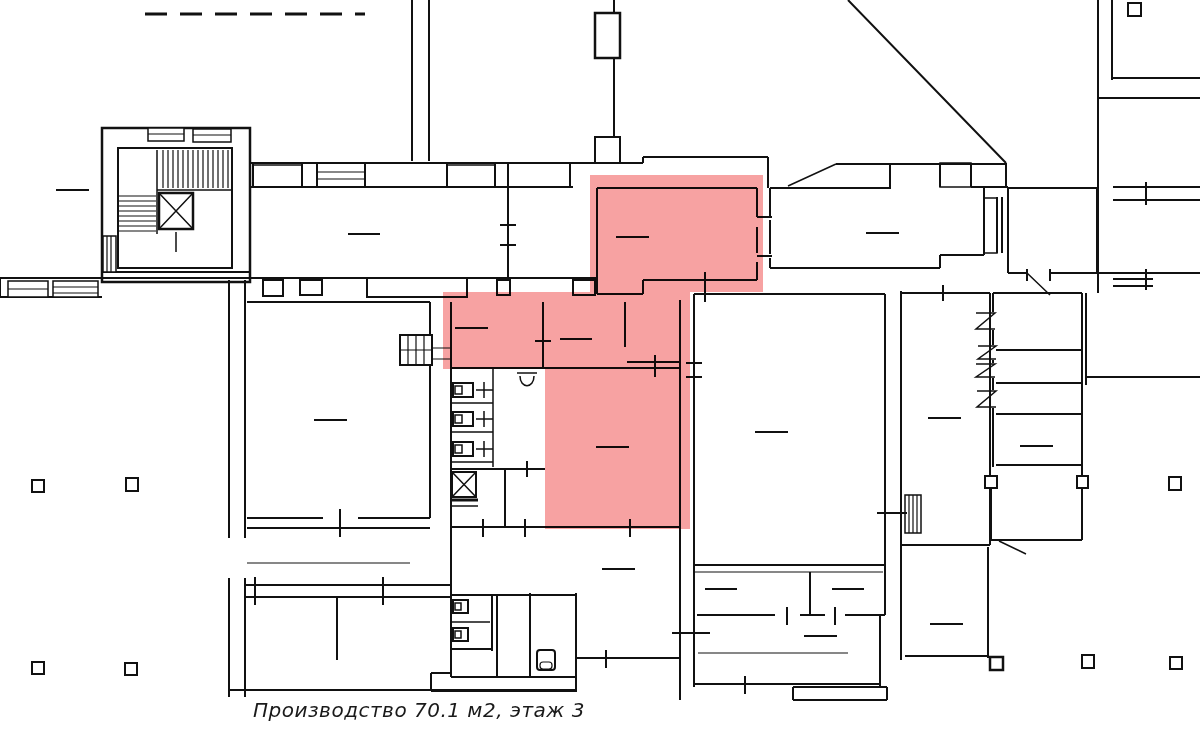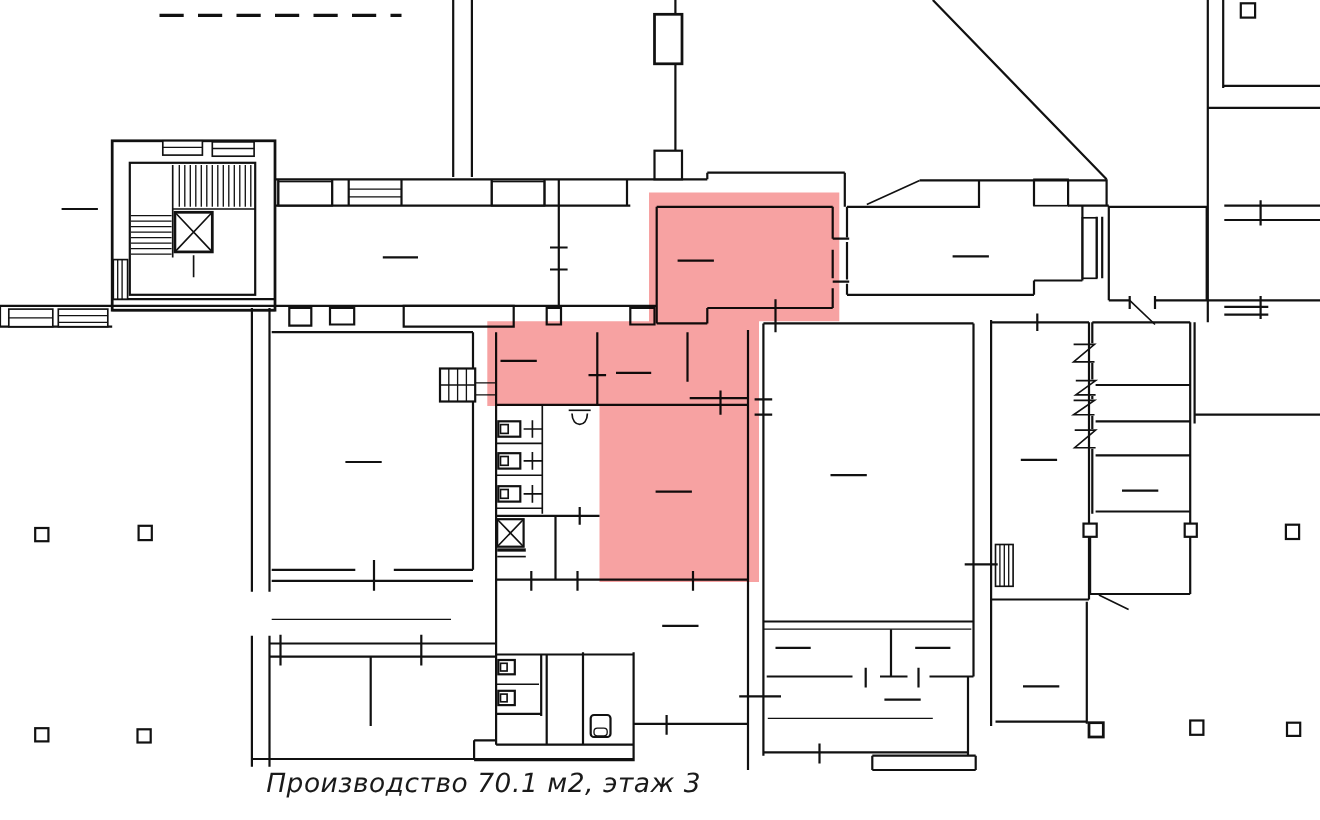--- a/index.html
+++ b/index.html
@@ -21,22 +21,22 @@
   .w1{stroke-width:1.2}
   .w15{stroke-width:1.5}
   .w2{stroke-width:2}
   .w25{stroke-width:2.5}
   .w3{stroke-width:3}
   .whitefill{fill:#ffffff}
   .dashline{stroke-width:3;stroke-dasharray:22 13}
   .hl{fill:var(--highlight);stroke:none;mix-blend-mode:multiply;}
   .caption{
     position:absolute;
-    left:242px;top:698px;
-    font-size:24px;
+    left:253px;top:698px;
+    font-size:20px;
     font-style:italic;
     color:var(--caption);
     letter-spacing:0.5px;
     white-space:nowrap;
   }
 </style>
 </head>
 <body>
 
 <div class="plan-wrap">

